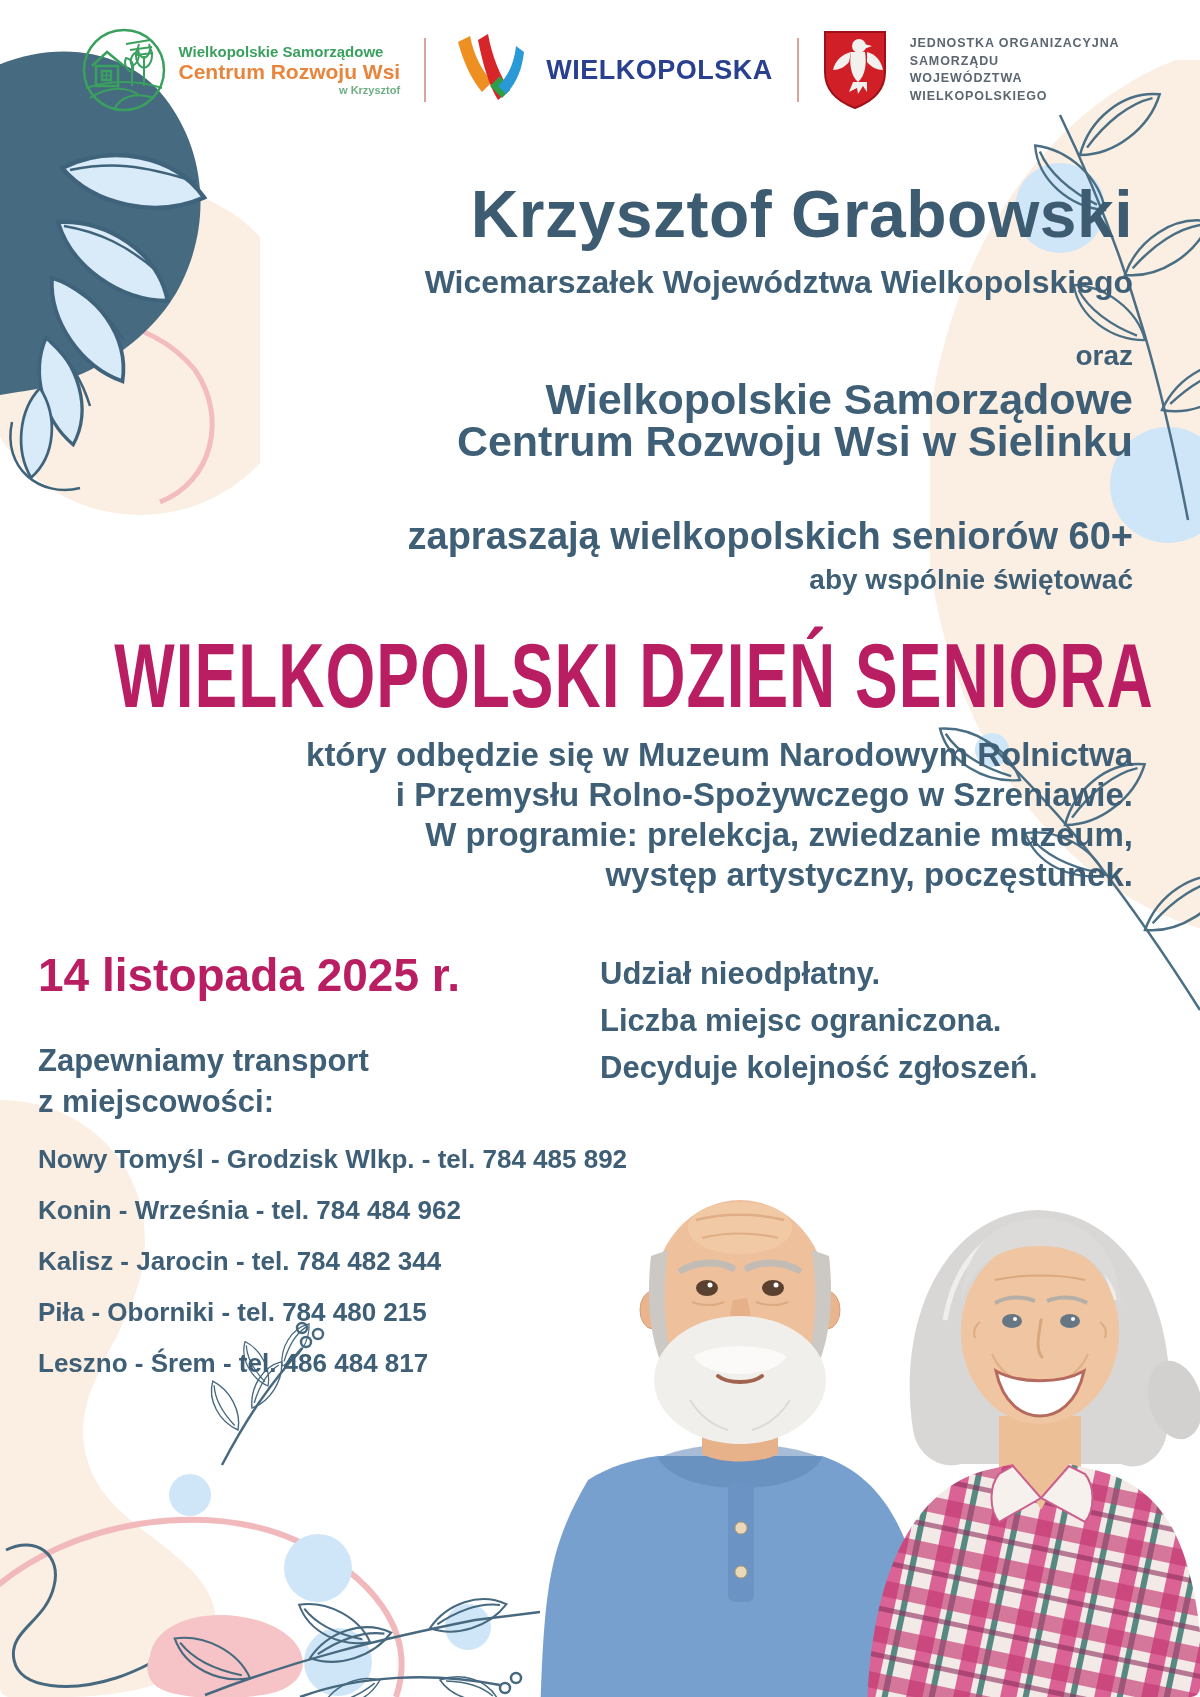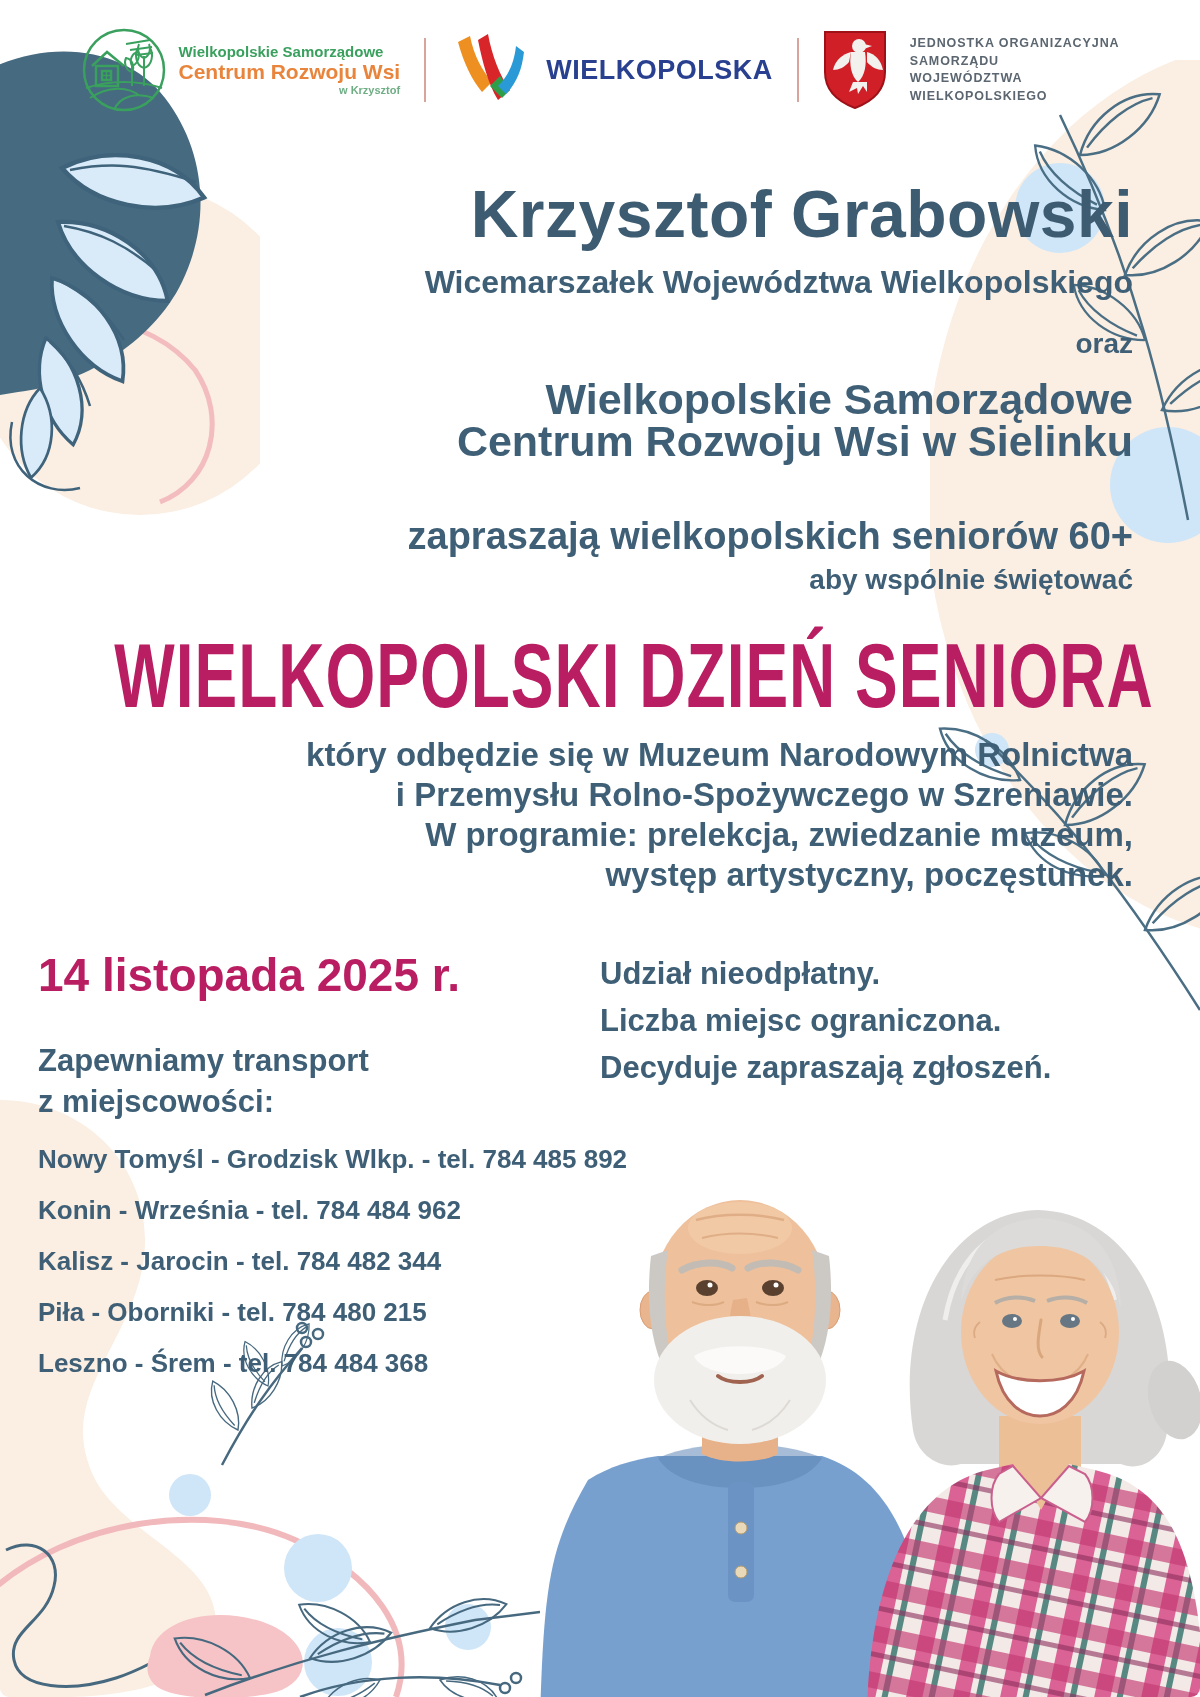--- a/index.html
+++ b/index.html
@@ -17,21 +17,21 @@
   .crw-l1{font-size:15px;font-weight:700;color:#3aa05e;}
   .crw-l2{font-size:21px;font-weight:700;color:#e8843c;}
   .crw-l3{font-size:11px;font-weight:700;color:#6fae85;text-align:right;}
   .wlkp-label{font-size:27px;font-weight:800;color:#28408f;letter-spacing:.5px;}
   .unit-text{display:flex;flex-direction:column;font-size:12.5px;font-weight:700;color:#5b6670;letter-spacing:.9px;line-height:1.4;margin-left:13px;}
   .vdiv{width:2px;height:64px;background:#d9a49b;}
   
   .ccol{position:absolute;left:0;width:1100px;text-align:right;font-weight:700;margin-left:33px;}
   .name{top:176px;font-size:66px;color:#3d5c72;letter-spacing:.5px;}
   .role{top:264px;font-size:32px;}
-  .oraz{top:328px;font-size:28px;}
+  .oraz{top:340px;font-size:28px;}
   .org{top:378px;font-size:43px;line-height:42px;}
   .invite{top:515px;font-size:38px;}
   .invite-sub{top:564px;font-size:28px;}
   .big-title{position:absolute;left:0;top:630px;width:1200px;text-align:center;white-space:nowrap;padding-left:34px;}
   .big-title-inner{display:inline-block;font-size:64px;font-weight:700;color:#b91e62;letter-spacing:1px;line-height:64px;transform:scaleY(1.42);transform-origin:center top;}
   .details{top:735px;font-size:33px;line-height:40px;}
   .date{position:absolute;left:38px;top:948px;font-size:46px;font-weight:700;color:#b91e62;}
   .notes{position:absolute;left:600px;top:950px;font-size:31px;font-weight:700;line-height:47px;}
   .transport-head{position:absolute;left:38px;top:1040px;font-size:31px;font-weight:700;line-height:41px;}
   .routes{position:absolute;left:38px;top:1142px;font-size:26px;font-weight:700;}
@@ -268,30 +268,30 @@
       <div>i Przemysłu Rolno-Spożywczego w Szreniawie.</div>
       <div>W programie: prelekcja, zwiedzanie muzeum,</div>
       <div>występ artystyczny, poczęstunek.</div>
     </div>
 
     <div class="date">14 listopada 2025 r.</div>
 
     <div class="notes">
       <div>Udział nieodpłatny.</div>
       <div>Liczba miejsc ograniczona.</div>
-      <div>Decyduje zapraszają zgłoszeń.</div>
+      <div>Decyduje kolejność zgłoszeń.</div>
     </div>
 
     <div class="transport-head">
       <div>Zapewniamy transport</div>
       <div>z miejscowości:</div>
     </div>
 
     <div class="routes">
       <div class="route">Nowy Tomyśl - Grodzisk Wlkp. - tel. 784 485 892</div>
       <div class="route">Konin - Września - tel. 784 484 962</div>
       <div class="route">Kalisz - Jarocin - tel. 784 482 344</div>
       <div class="route">Piła - Oborniki - tel. 784 480 215</div>
-      <div class="route">Leszno - Śrem - tel. 784 484 368</div>
+      <div class="route">Leszno - Śrem - tel. 486 484 817</div>
     </div>
 
   </div>
 </div>
 
 </body></html>

